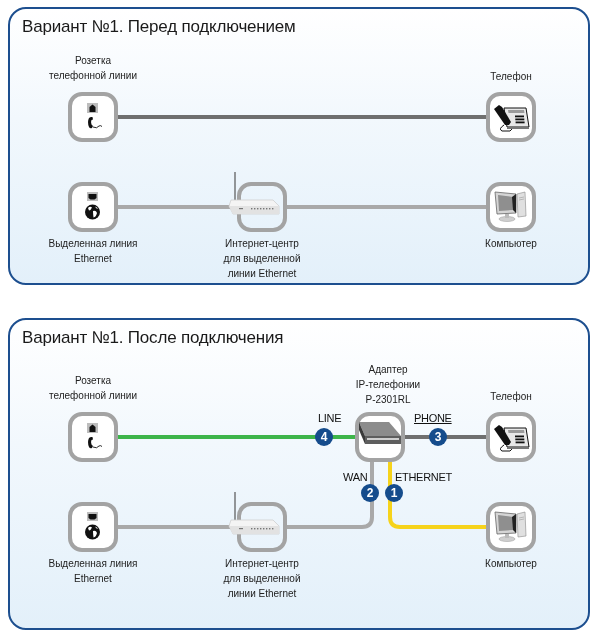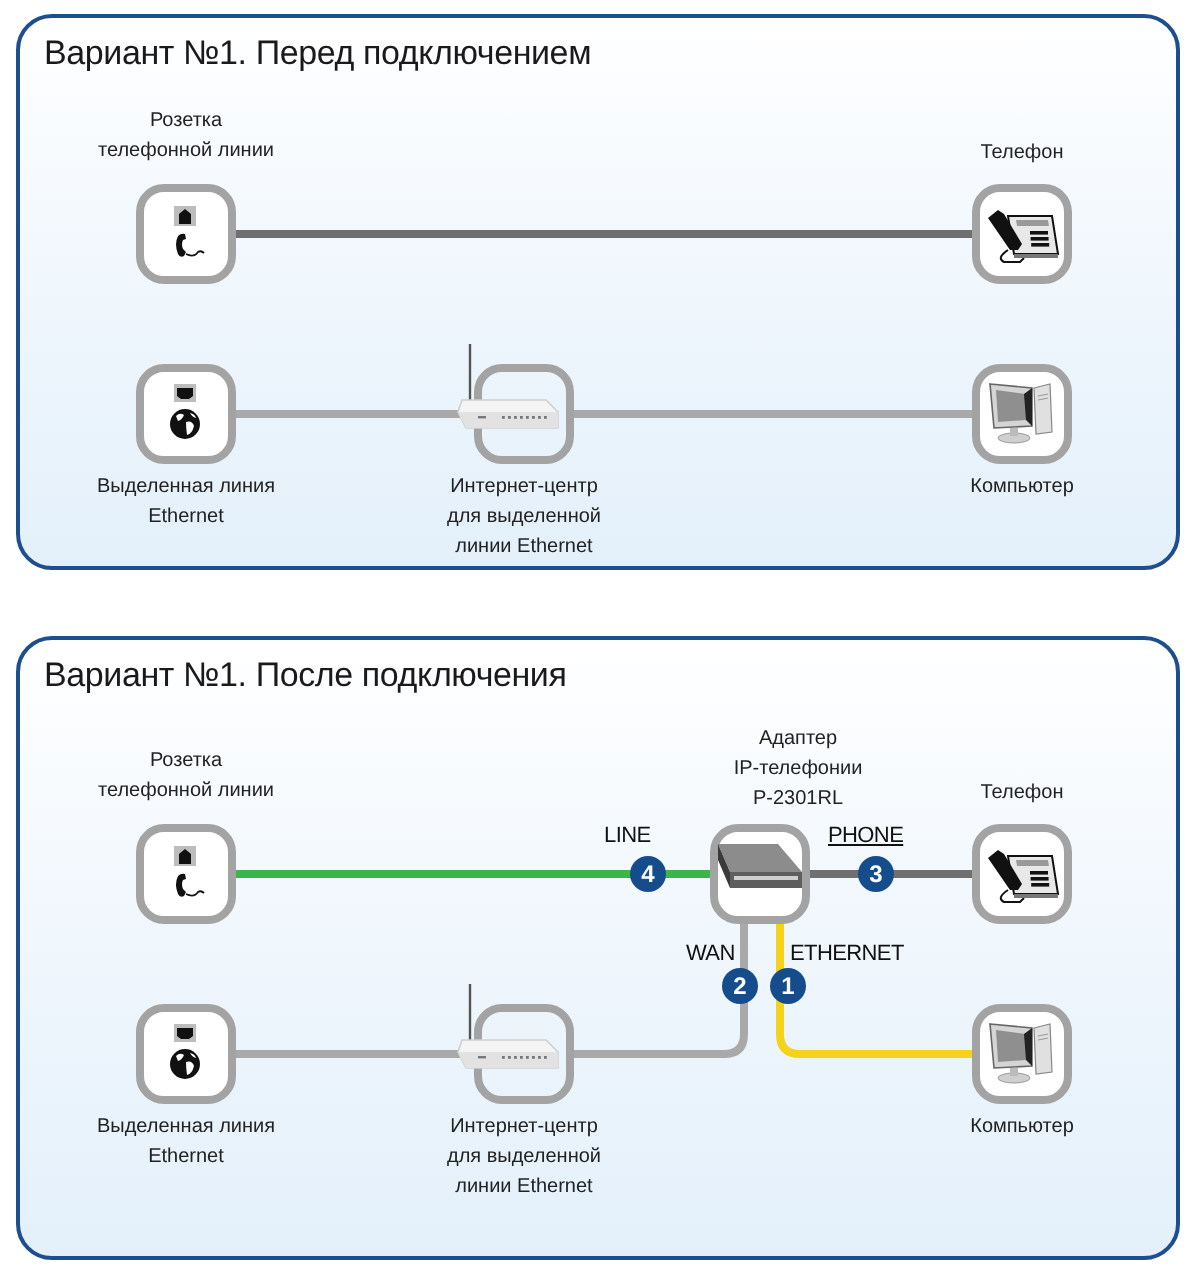--- a/index.html
+++ b/index.html
@@ -146,21 +146,21 @@
 </div>
 <div class="node" style="left:93px; top:437px;">
   <svg width="42" height="42" viewBox="0 0 42 42">
     <rect x="15" y="7" width="11" height="10" fill="#bdbdbd"></rect>
     <path d="M17.5 16 L17.5 11 L20.5 8.5 L23.5 11 L23.5 16 Z" fill="#111"></path>
     <path d="M17 22 Q15 26 17 31 Q18 33 20 32 L21 30 L19.5 28.5 Q18.5 26 19.5 24 L21 23.5 L20.5 21 Q18.5 20.5 17 22 Z" fill="#111"></path>
     <path d="M21 31 Q25 33 27 30 Q28.5 29 30 30.5" fill="none" stroke="#111" stroke-width="0.9"></path>
   </svg>
 </div>
 
-<div class="lbl" style="left:399px; top:362px;">
+<div class="lbl" style="left:388px; top:362px;">
   <div>Адаптер</div>
   <div>IP-телефонии</div>
   <div>P-2301RL</div>
 </div>
 <div class="node" style="left:380px; top:437px;">
   <svg width="42" height="42" viewBox="0 0 42 42" style="overflow:visible">
     <polygon points="0,6 30,6 42,20 6,20" fill="#8c8c8c"></polygon>
     <polygon points="0,6 6,20 6,28 0,14" fill="#3a3a3a"></polygon>
     <polygon points="6,20 42,20 42,28 6,28" fill="#5e5e5e"></polygon>
     <polygon points="8,22 40,22 40,24 8,24" fill="#cfcfcf"></polygon>
@@ -225,21 +225,21 @@
     <line x1="29" y1="14" x2="34" y2="13" stroke="#999" stroke-width="0.6"></line>
     <polygon points="5,6 26,8 26,27 7,28" fill="#d5d5d5" stroke="#666" stroke-width="0.8"></polygon>
     <polygon points="8,9 23,11 23,24 9,25" fill="#8f8f8f"></polygon>
     <polygon points="22,11 26,8 26,27 23,24" fill="#222"></polygon>
     <ellipse cx="17" cy="33" rx="8" ry="2.5" fill="#cfcfcf" stroke="#999" stroke-width="0.5"></ellipse>
     <rect x="15" y="28" width="4" height="4" fill="#bbb"></rect>
   </svg>
 </div>
 <div class="lbl" style="left:511px; top:556px;">Компьютер</div>
 
-<div class="port-lbl" style="left:302px; top:412px;">LINE</div>
+<div class="port-lbl" style="left:318px; top:412px;">LINE</div>
 <div class="badge" style="left:324px; top:437px;">4</div>
 
 <div class="port-lbl" style="left:414px; top:412px;text-decoration:underline;">PHONE</div>
 <div class="badge" style="left:438px; top:437px;">3</div>
 
 <div class="port-lbl" style="left:343px; top:471px;">WAN</div>
 <div class="badge" style="left:370px; top:493px;">2</div>
 
 <div class="port-lbl" style="left:395px; top:471px;">ETHERNET</div>
 <div class="badge" style="left:394px; top:493px;">1</div>

